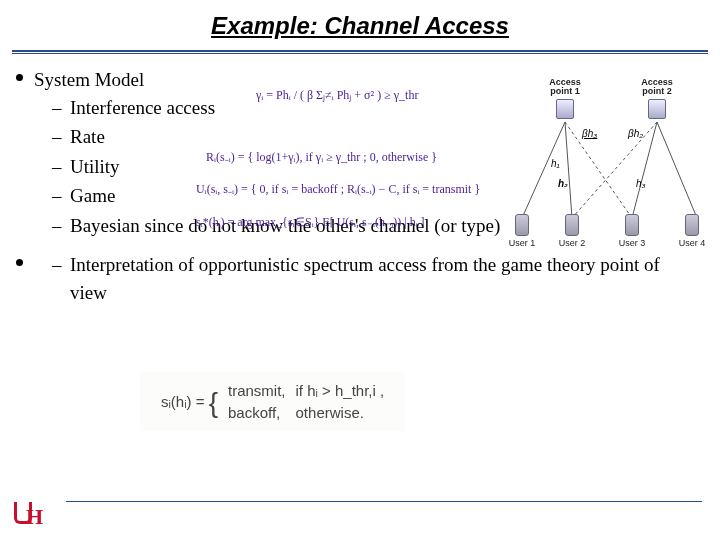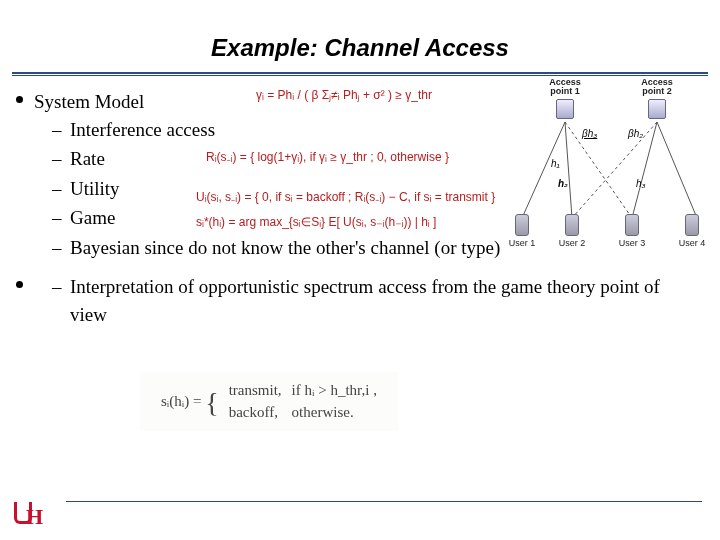--- a/index.html
+++ b/index.html
@@ -11,21 +11,22 @@
     color: #000;
     position: relative;
     overflow: hidden;
   }
   .title {
     text-align: center;
     font-family: Arial, Helvetica, sans-serif;
     font-weight: bold;
     font-style: italic;
     font-size: 24px;
-    padding-top: 34px;
+    padding-top: 12px;
+    text-decoration: underline;
     text-decoration-color: #000;
   }
   .rule {
     margin: 10px 12px 0 12px;
     border-top: 2px solid #2a4a88;
     border-bottom: 1px solid #2a4a88;
     height: 4px;
   }
   .content {
     position: relative;
@@ -55,22 +56,22 @@
     padding-left: 18px;
     margin-bottom: 2px;
   }
   .dash {
     position: absolute;
     left: 0;
     top: 0;
   }
   .spacer { height: 8px; }
   .eq-block {
-    font-family: Liberation Sans, sans-serif;
-    color: #b91c1c;
+    font-family: Liberation Serif, serif;
+    color: #4c1d95;
     font-size: 12px;
     position: absolute;
     white-space: nowrap;
   }
   .diagram {
     position: absolute;
     right: 8px;
     top: 78px;
     width: 200px;
     height: 170px;
@@ -113,21 +114,21 @@
     font-size: 10px;
     color: #000;
   }
   .strategy-eq {
     position: absolute;
     left: 140px;
     top: 372px;
     padding: 6px 14px;
     background: #fcfcfa;
     border: 1px solid transparent;
-    font-family: Liberation Serif, serif;
+    font-family: Liberation Sans, sans-serif;
     font-size: 15px;
     color: #444;
     line-height: 1.3;
   }
   .strategy-eq table td { padding: 0 4px; }
   .footer-rule {
     position: absolute;
     left: 66px; right: 18px; bottom: 38px;
     border-top: 1px solid #2a4a88;
   }
@@ -198,21 +199,21 @@
         <span class="dash">–</span>
         <span>Interpretation of opportunistic spectrum access from the game theory point of view</span>
       </div>
     </div>
   </div>
 
 </div>
 
 <div class="eq-block" style="left:256px; top:86px;">γᵢ = Phᵢ / ( β Σⱼ≠ᵢ Phⱼ + σ² )  ≥ γ_thr</div>
 <div class="eq-block" style="left:206px; top:148px;">Rᵢ(s₋ᵢ) = { log(1+γᵢ), if γᵢ ≥ γ_thr ;  0, otherwise }</div>
-<div class="eq-block" style="left:196px; top:180px;margin-top:8px;">Uᵢ(sᵢ, s₋ᵢ) = { 0, if sᵢ = backoff ;  Rᵢ(s₋ᵢ) − C, if sᵢ = transmit }</div>
+<div class="eq-block" style="left:196px; top:180px;">Uᵢ(sᵢ, s₋ᵢ) = { 0, if sᵢ = backoff ;  Rᵢ(s₋ᵢ) − C, if sᵢ = transmit }</div>
 <div class="eq-block" style="left:196px; top:215px;">sᵢ*(hᵢ) = arg max_{sᵢ∈Sᵢ} E[ U(sᵢ, s₋ᵢ(h₋ᵢ)) | hᵢ ]</div>
 
 <div class="diagram">
   <div class="ap" style="left:36px; top:0;">
     <div class="ap-label">Access<br>point 1</div>
     <div class="ap-box"></div>
   </div>
   <div class="ap" style="left:128px; top:0;">
     <div class="ap-label">Access<br>point 2</div>
     <div class="ap-box"></div>

